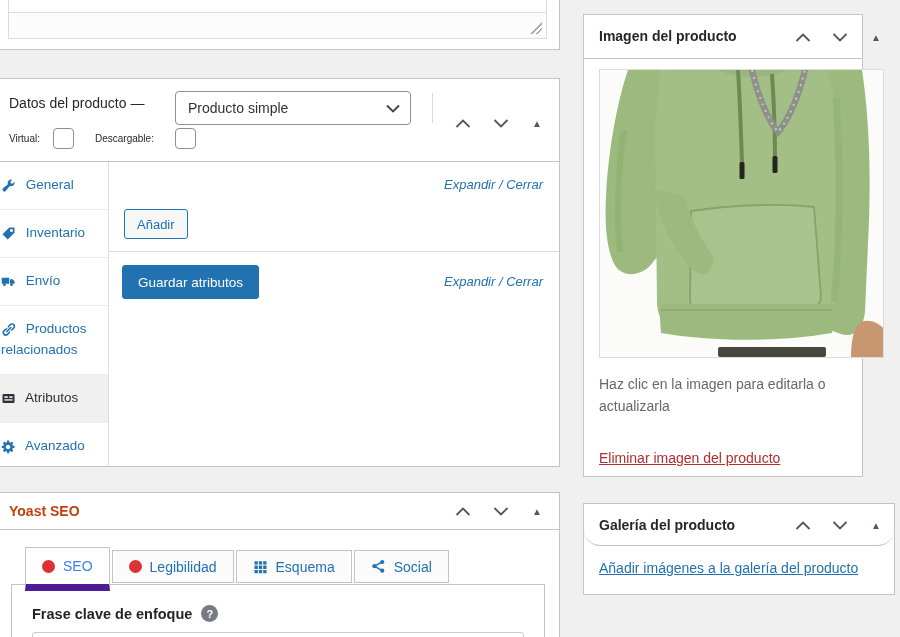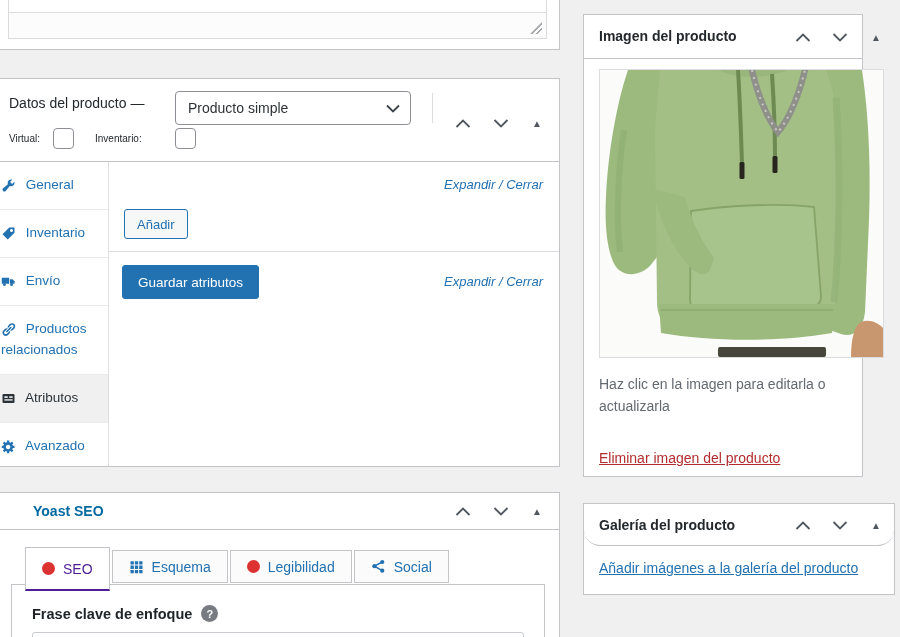--- a/index.html
+++ b/index.html
@@ -55,26 +55,26 @@
                background:#f6f7f7; border:1px solid #2271b1; border-radius:3px;
                color:#2271b1; font-size:13px; cursor:pointer; font-family:inherit; }
   .pd-sep { position:absolute; left:0; right:0; top:89px; height:1px; background:#dcdcde; }
   .btn-primary { position:absolute; left:13px; top:103px; height:34px; padding:0 15px;
                background:#2271b1; border:1px solid #2271b1; border-radius:3px;
                color:#fff; font-size:13.5px; cursor:pointer; font-family:inherit; }
 
   
   .yoast-panel { left:-10px; top:492px; width:570px; height:200px; }
   .yoast-header { position:relative; height:37px; border-bottom:1px solid #c3c4c7; }
-  .yoast-title { position:absolute; left:18px; top:10px; font-size:14px; font-weight:bold; color:#0369a1;margin-left:24px; }
+  .yoast-title { position:absolute; left:18px; top:10px; font-size:14px; font-weight:bold; color:#c2410c; }
   .yoast-tabbar { position:absolute; left:34px; top:54px; display:flex; align-items:flex-end; z-index:3; }
   .ytab { display:flex; align-items:center; gap:8px; padding:0 16px; font-size:14px;
           border:1px solid #c3c4c7; background:#fbfbfc; color:#2271b1; height:33px; cursor:pointer;
           margin-right:2px; }
-  .ytab.active { height:44px; background:#fff; border-bottom:2px solid #4c1d95; color:#4c1d95; margin-bottom:-8px; }
+  .ytab.active { height:44px; background:#fff; border-bottom:7px solid #4c1d95; color:#3b82f6; margin-bottom:-8px; }
   .red-dot { width:13px; height:13px; border-radius:50%; background:#dc3232; }
   .ytab svg { width:15px; height:15px; }
   .yoast-contentbox { position:absolute; left:20px; right:14px; top:91px; height:130px;
           border:1px solid #c3c4c7; background:#fff; }
   .keyphrase-row { position:absolute; left:20px; top:20px; display:flex; align-items:center; gap:9px; }
   .keyphrase-label { font-size:14.5px; font-weight:bold; color:#1d2327; }
   .help-badge { width:17px; height:17px; border-radius:50%; background:#787c82; color:#fff;
           font-size:11px; font-weight:bold; display:flex; align-items:center; justify-content:center; cursor:pointer; }
   .keyphrase-input { position:absolute; left:20px; right:20px; top:47px; height:30px;
           border:1px solid #c8ccd0; border-radius:3px; background:#fff; }
@@ -122,21 +122,21 @@
         </svg>
     </button>
     <button class="order-btn" style="left:498px; top:33px;">
       <svg width="16" height="9" viewBox="0 0 16 9">
           <polyline points="1.5,1 8,7.5 14.5,1" fill="none" stroke="#50575e" stroke-width="1.8"></polyline>
         </svg>
     </button>
     <button class="toggle-btn" style="left:534px; top:33px;">▲</button>
     <span class="pd-chk-label" style="left:18px;">Virtual:</span>
     <input type="checkbox" class="wc-checkbox" style="left: 62px; top: 49px;">
-    <span class="pd-chk-label" style="left:104px;">Inventario:</span>
+    <span class="pd-chk-label" style="left:104px;">Descargable:</span>
     <input type="checkbox" class="wc-checkbox" style="left: 184px; top: 49px;">
   </div>
   <div class="pd-body">
     <nav class="pd-nav">
       <ul>
         <li>
           <span class="navicon"><svg viewBox="0 0 20 20">
                 <path d="M16.68 9.77c-1.34 1.34-3.3 1.67-4.95.99l-5.41 6.52c-.99.99-2.59.99-3.58 0s-.99-2.59 0-3.57l6.52-5.42c-.68-1.65-.35-3.61.99-4.95 1.28-1.28 3.12-1.62 4.72-1.06l-2.89 2.89 2.82 2.82 2.86-2.87c.53 1.58.18 3.39-1.08 4.65z"></path>
               </svg></span>
           <span>General</span>
@@ -203,28 +203,28 @@
         </svg>
     </button>
     <button class="toggle-btn" style="left:534px; top:7px;">▲</button>
   </div>
   <div class="yoast-tabbar">
     <div class="ytab active">
       <span class="red-dot"></span>
       <span>SEO</span>
     </div>
     <div class="ytab">
+      <span class="red-dot"></span>
+      <span>Legibilidad</span>
+    </div>
+    <div class="ytab">
       <svg viewBox="0 0 20 20" fill="#2271b1">
           <path d="M2 3h4.4v4.4H2zM7.8 3h4.4v4.4H7.8zM13.6 3H18v4.4h-4.4zM2 8.8h4.4v4.4H2zM7.8 8.8h4.4v4.4H7.8zM13.6 8.8H18v4.4h-4.4zM2 14.6h4.4V19H2zM7.8 14.6h4.4V19H7.8zM13.6 14.6H18V19h-4.4z"></path>
         </svg>
       <span>Esquema</span>
-    </div>
-    <div class="ytab">
-      <span class="red-dot"></span>
-      <span>Legibilidad</span>
     </div>
     <div class="ytab">
       <svg viewBox="0 0 20 20">
           <path d="M4.5 9.5 15 4M4.5 9.5 15 15.5" stroke="#2271b1" stroke-width="2" fill="none"></path>
           <circle cx="15" cy="4" r="2.8" fill="#2271b1"></circle>
           <circle cx="15" cy="15.5" r="2.8" fill="#2271b1"></circle>
           <circle cx="4.5" cy="9.5" r="2.8" fill="#2271b1"></circle>
         </svg>
       <span>Social</span>
     </div>

